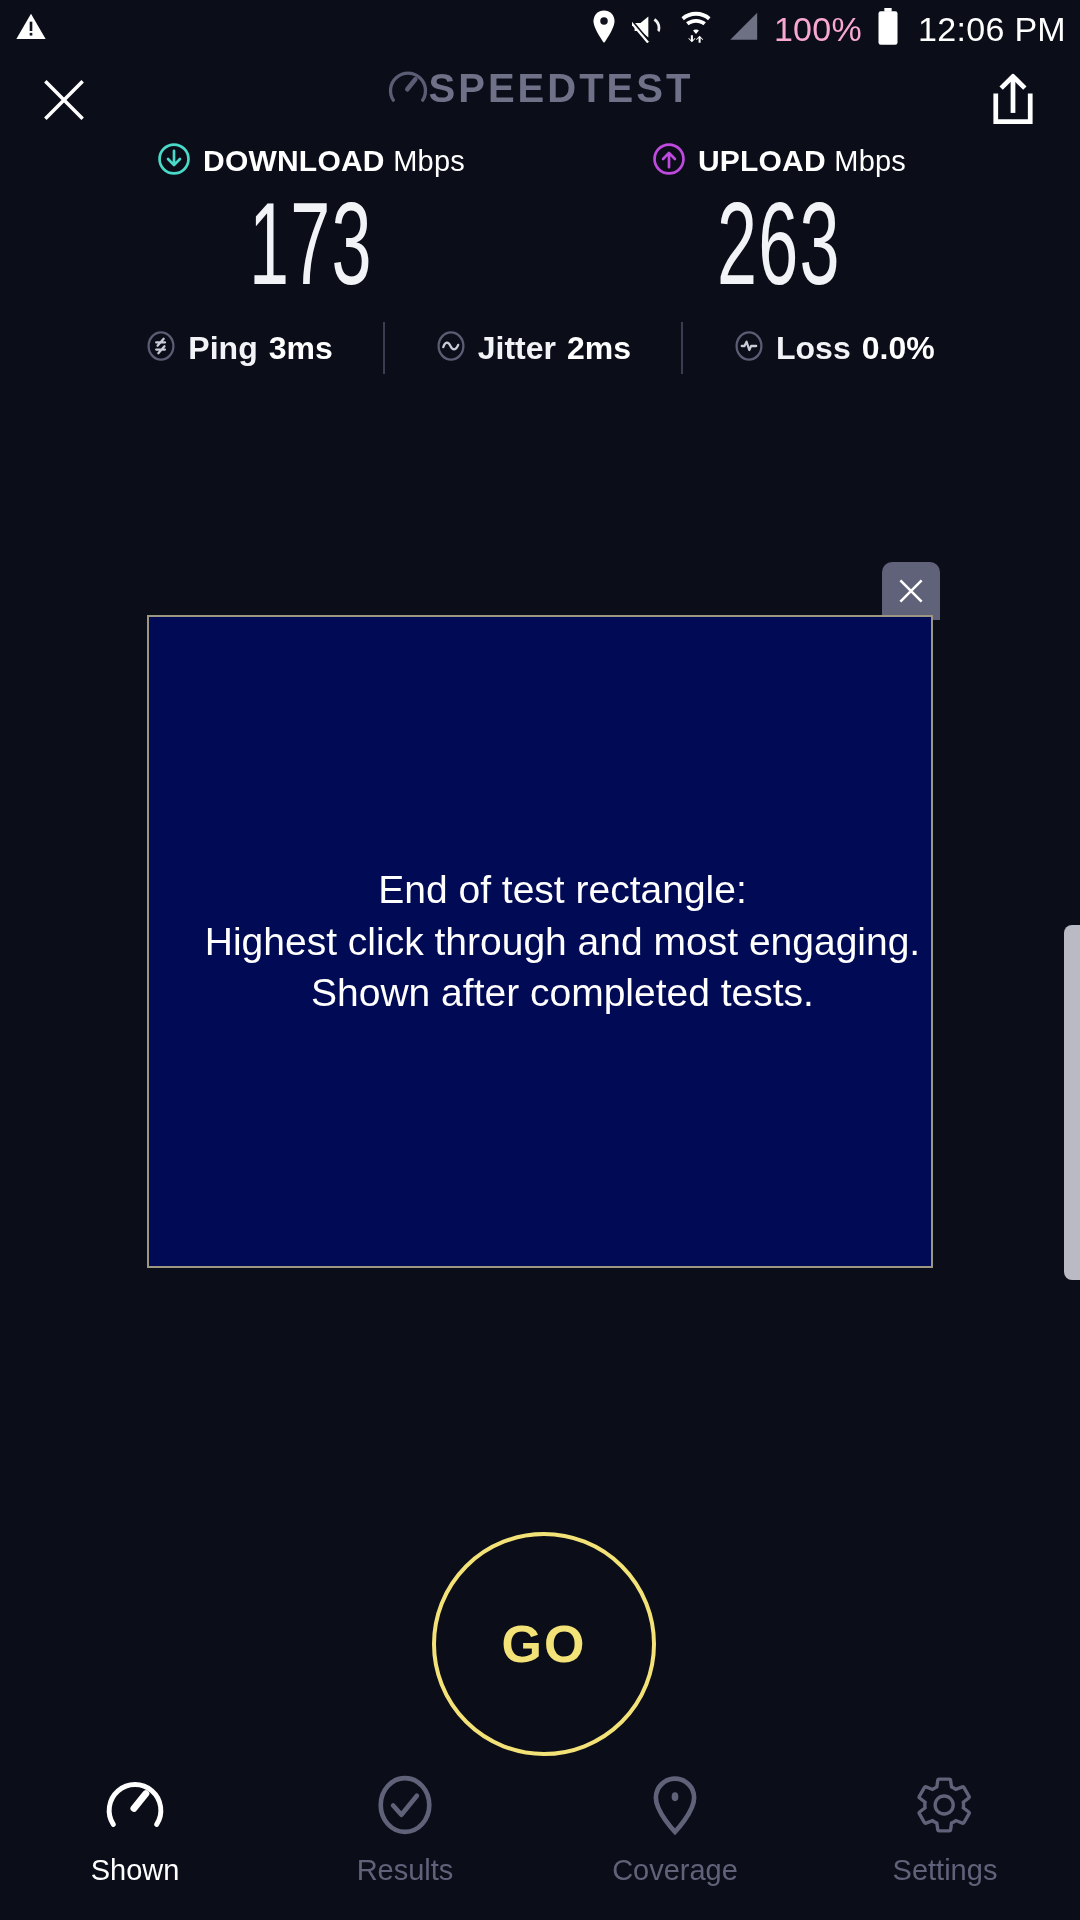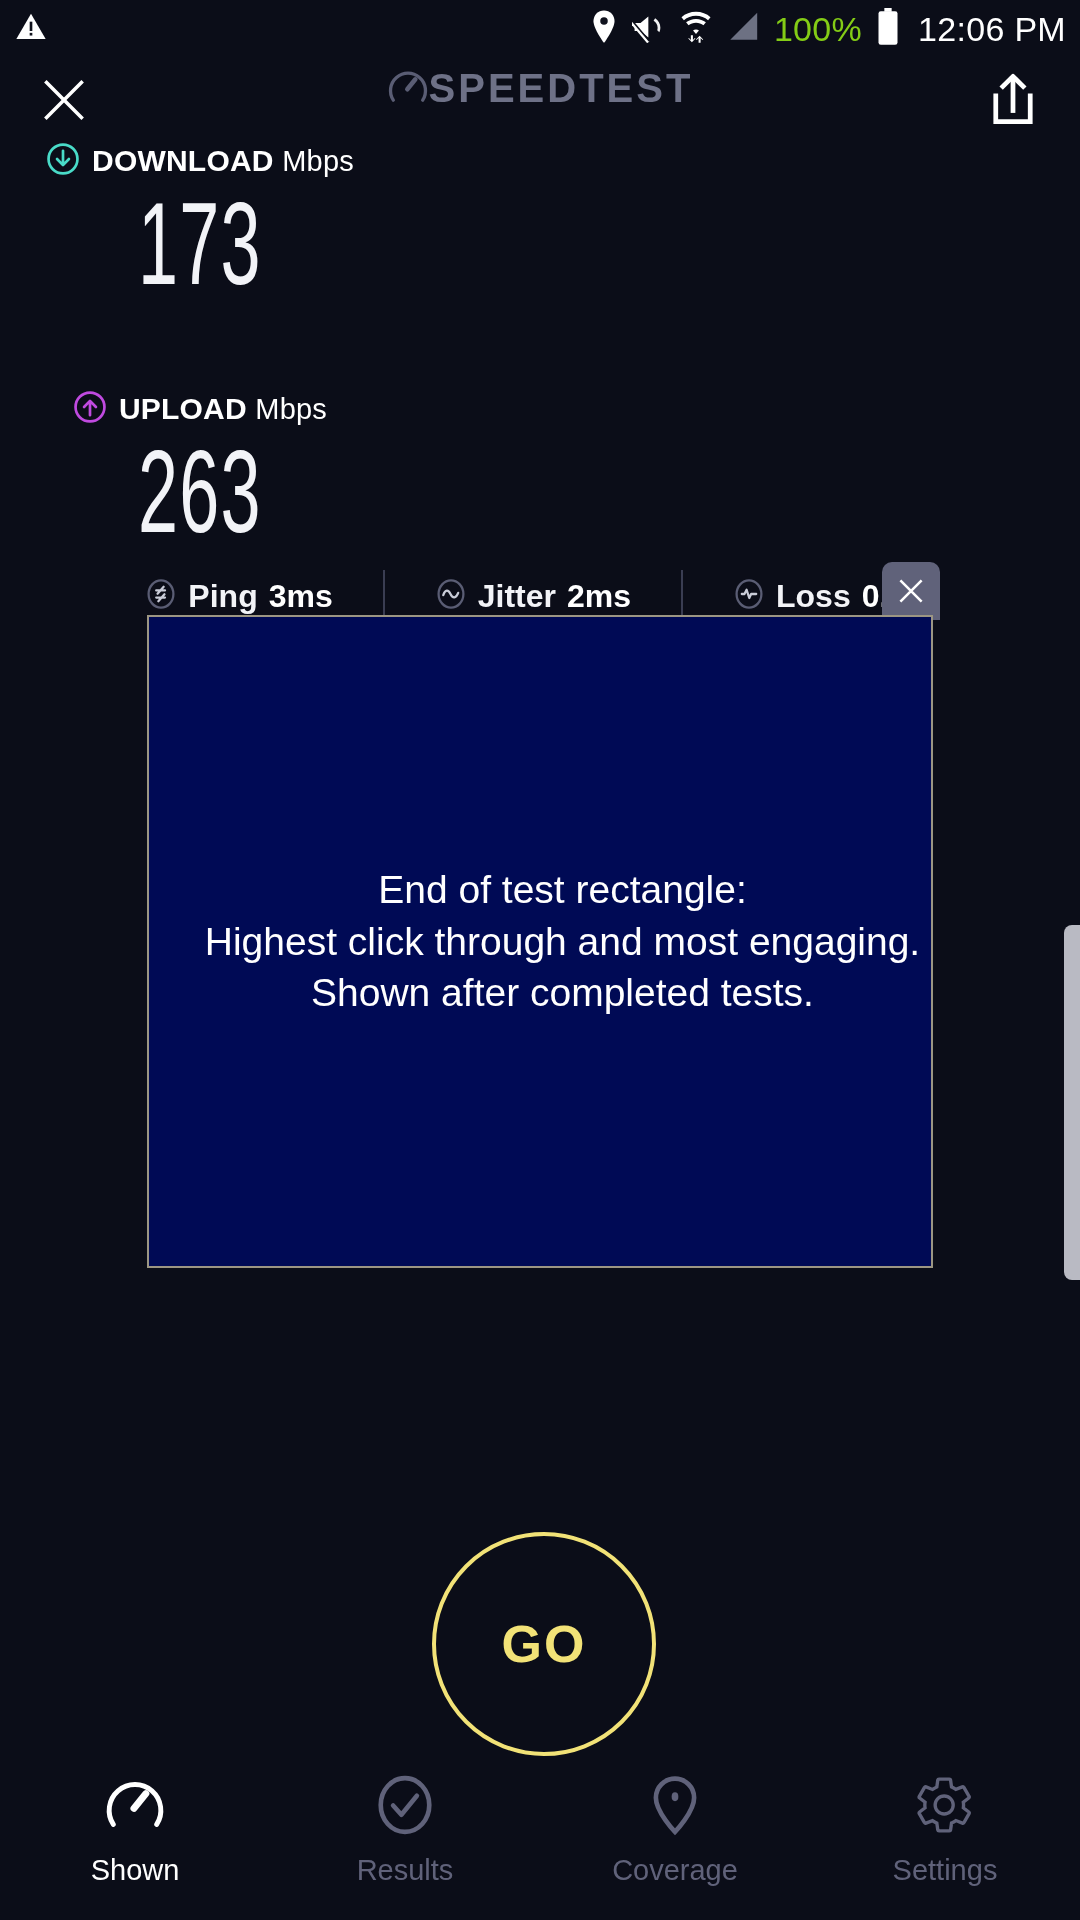--- a/index.html
+++ b/index.html
@@ -32,21 +32,21 @@
     align-items: center;
   }
   .status-right {
     margin-left: auto;
     display: flex;
     align-items: center;
     gap: 14px;
   }
   .status-icon { display: block; }
   .battery-pct {
-    color: #84cc16;
+    color: #f9a8d4;
     font-size: 34px;
     letter-spacing: 0.3px;
     font-family: "Liberation Sans", sans-serif;
   }
   .clock {
     color: #ffffff;
     font-size: 34px;
     letter-spacing: 0.3px;
     margin-left: 4px;
   }
@@ -95,21 +95,20 @@
   .results {
     position: absolute;
     top: 142px; left: 0;
     width: 1080px;
   }
   .dl-ul-row {
     display: flex;
     justify-content: center;
     gap: 88px;
     padding-left: 10px;
-    flex-direction: column;
   }
   .metric-col {
     display: flex;
     flex-direction: column;
     align-items: center;
     width: 380px;
   }
   .metric-head {
     display: flex;
     align-items: center;

